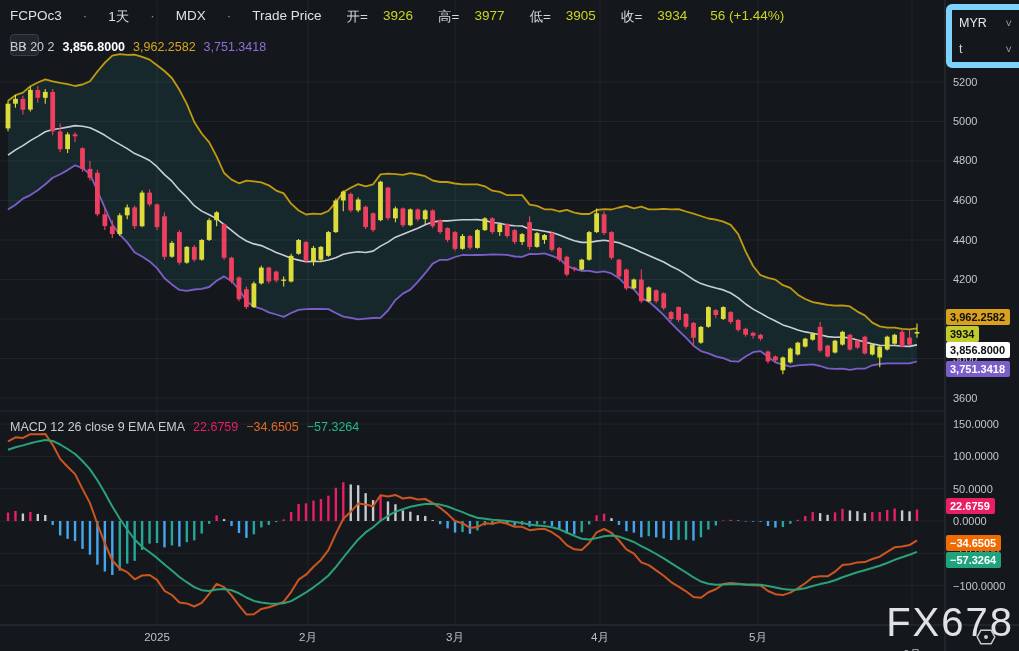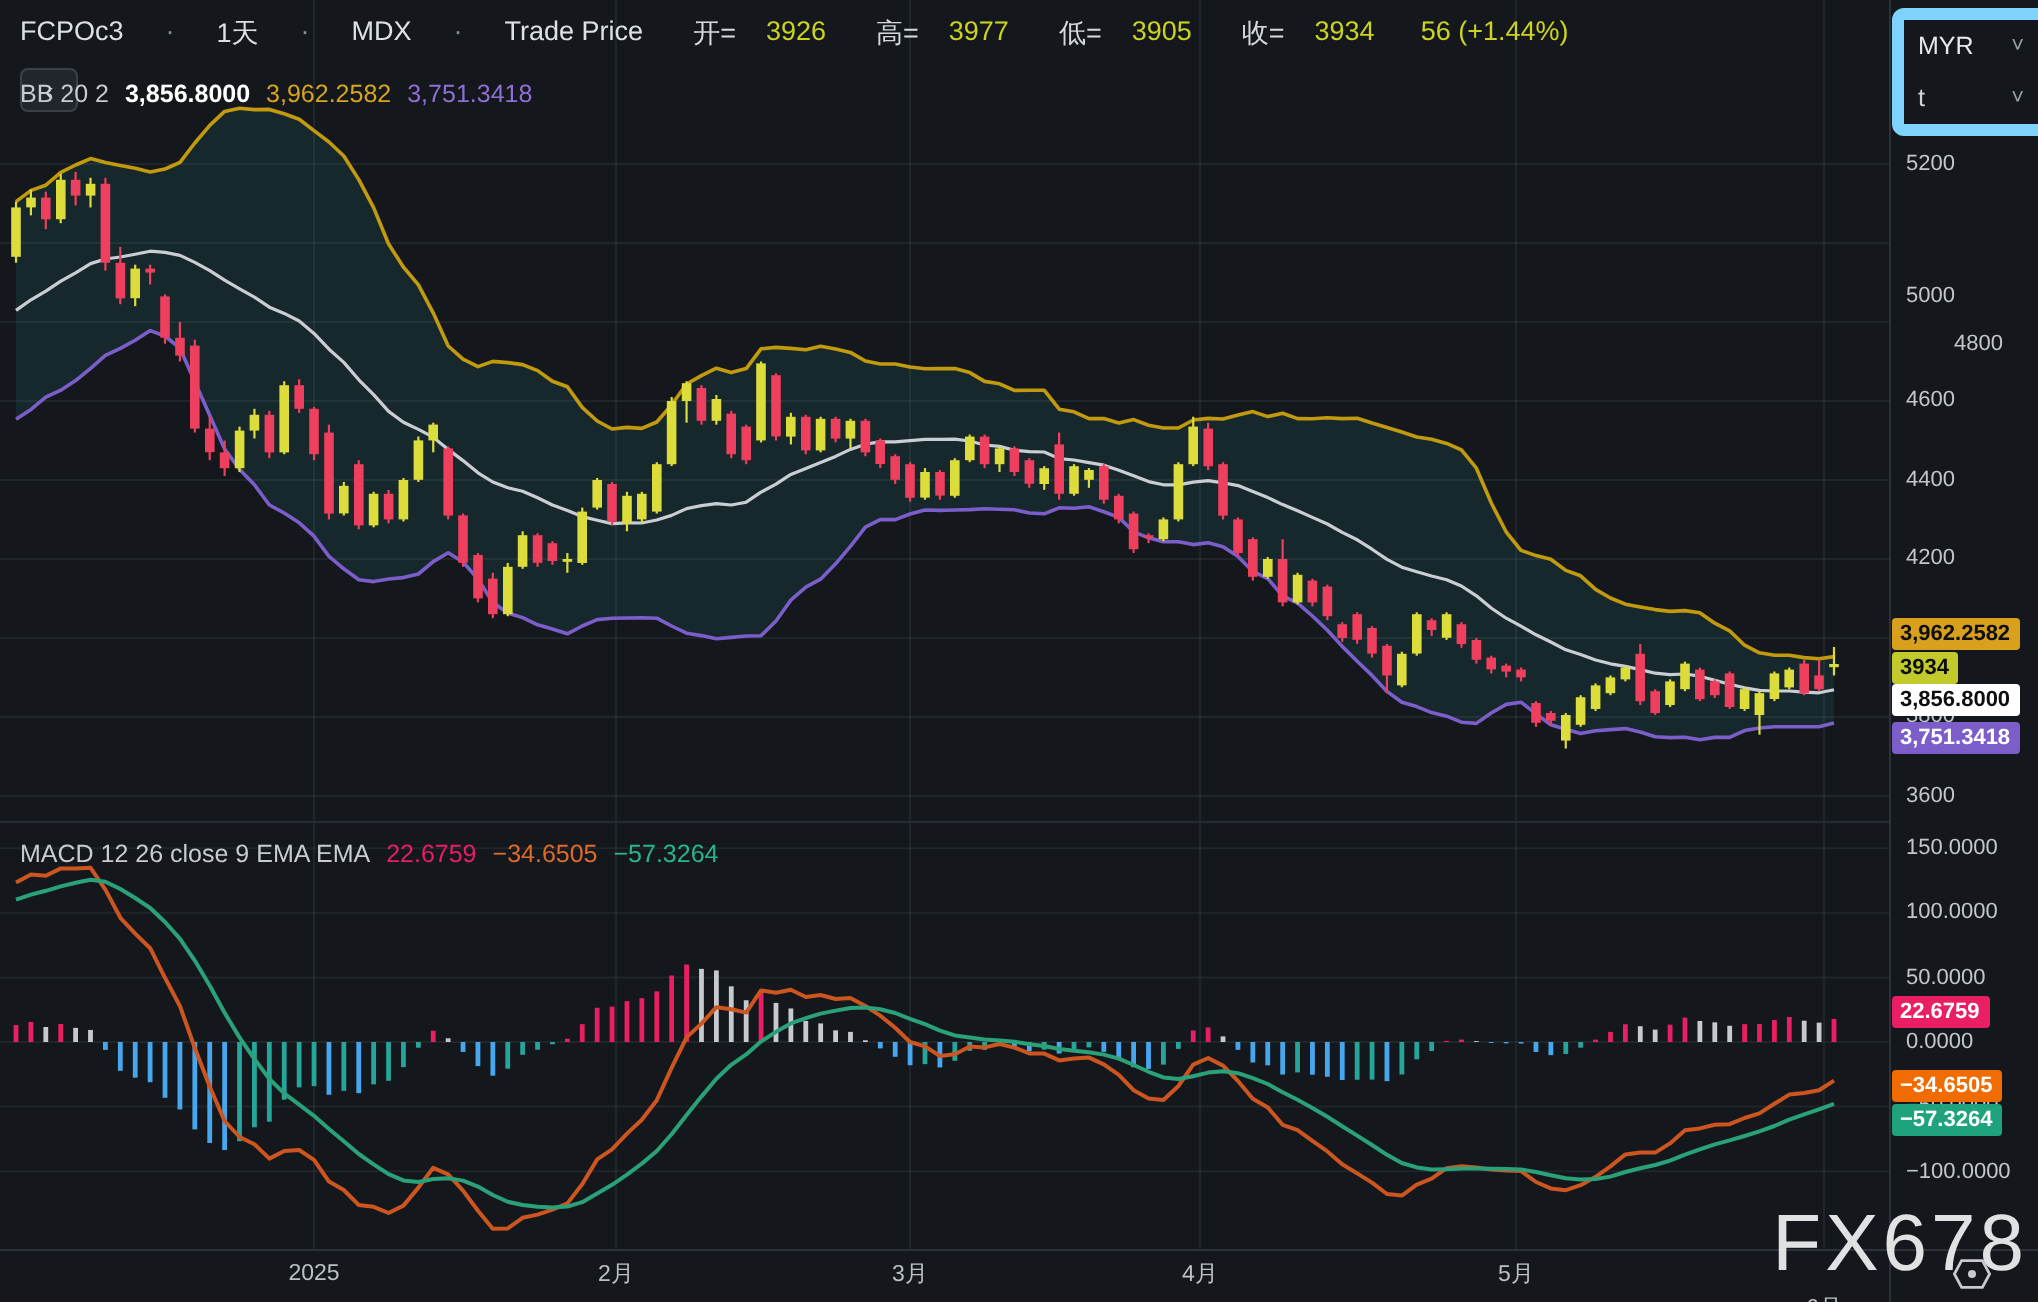--- a/index.html
+++ b/index.html
@@ -461,22 +461,22 @@
       </g>
       <line x1="0" y1="411" x2="945" y2="411" stroke="#262b33" stroke-width="1"></line>
       <line x1="945" y1="0" x2="945" y2="651" stroke="#2c313a" stroke-width="1"></line>
       <line x1="0" y1="625" x2="1019" y2="625" stroke="#2c313a" stroke-width="1"></line>
     </svg>
 
   <div class="abs axis-x"></div>
   <div class="abs axis-t"></div>
   <div id="gen">
       <div class="tick" style="top: 82px;">5200</div>
-      <div class="tick" style="top: 121.494px; margin-top: 27px;">5000</div>
-      <div class="tick" style="top: 172px; margin-left: 24px;">4800</div>
+      <div class="tick" style="top: 121.494px;">5000</div>
+      <div class="tick" style="top: 160px;">4800</div>
       <div class="tick" style="top: 200.482px;">4600</div>
       <div class="tick" style="top: 239.976px;">4400</div>
       <div class="tick" style="top: 279.47px;">4200</div>
       <div class="tick" style="top: 318.964px;">4000</div>
       <div class="tick" style="top: 358.458px;">3800</div>
       <div class="tick" style="top: 397.952px;">3600</div>
       <div class="tick" style="top: 424.1px;">150.0000</div>
       <div class="tick" style="top: 456.4px;">100.0000</div>
       <div class="tick" style="top: 488.7px;">50.0000</div>
       <div class="tick" style="top: 521px;">0.0000</div>

